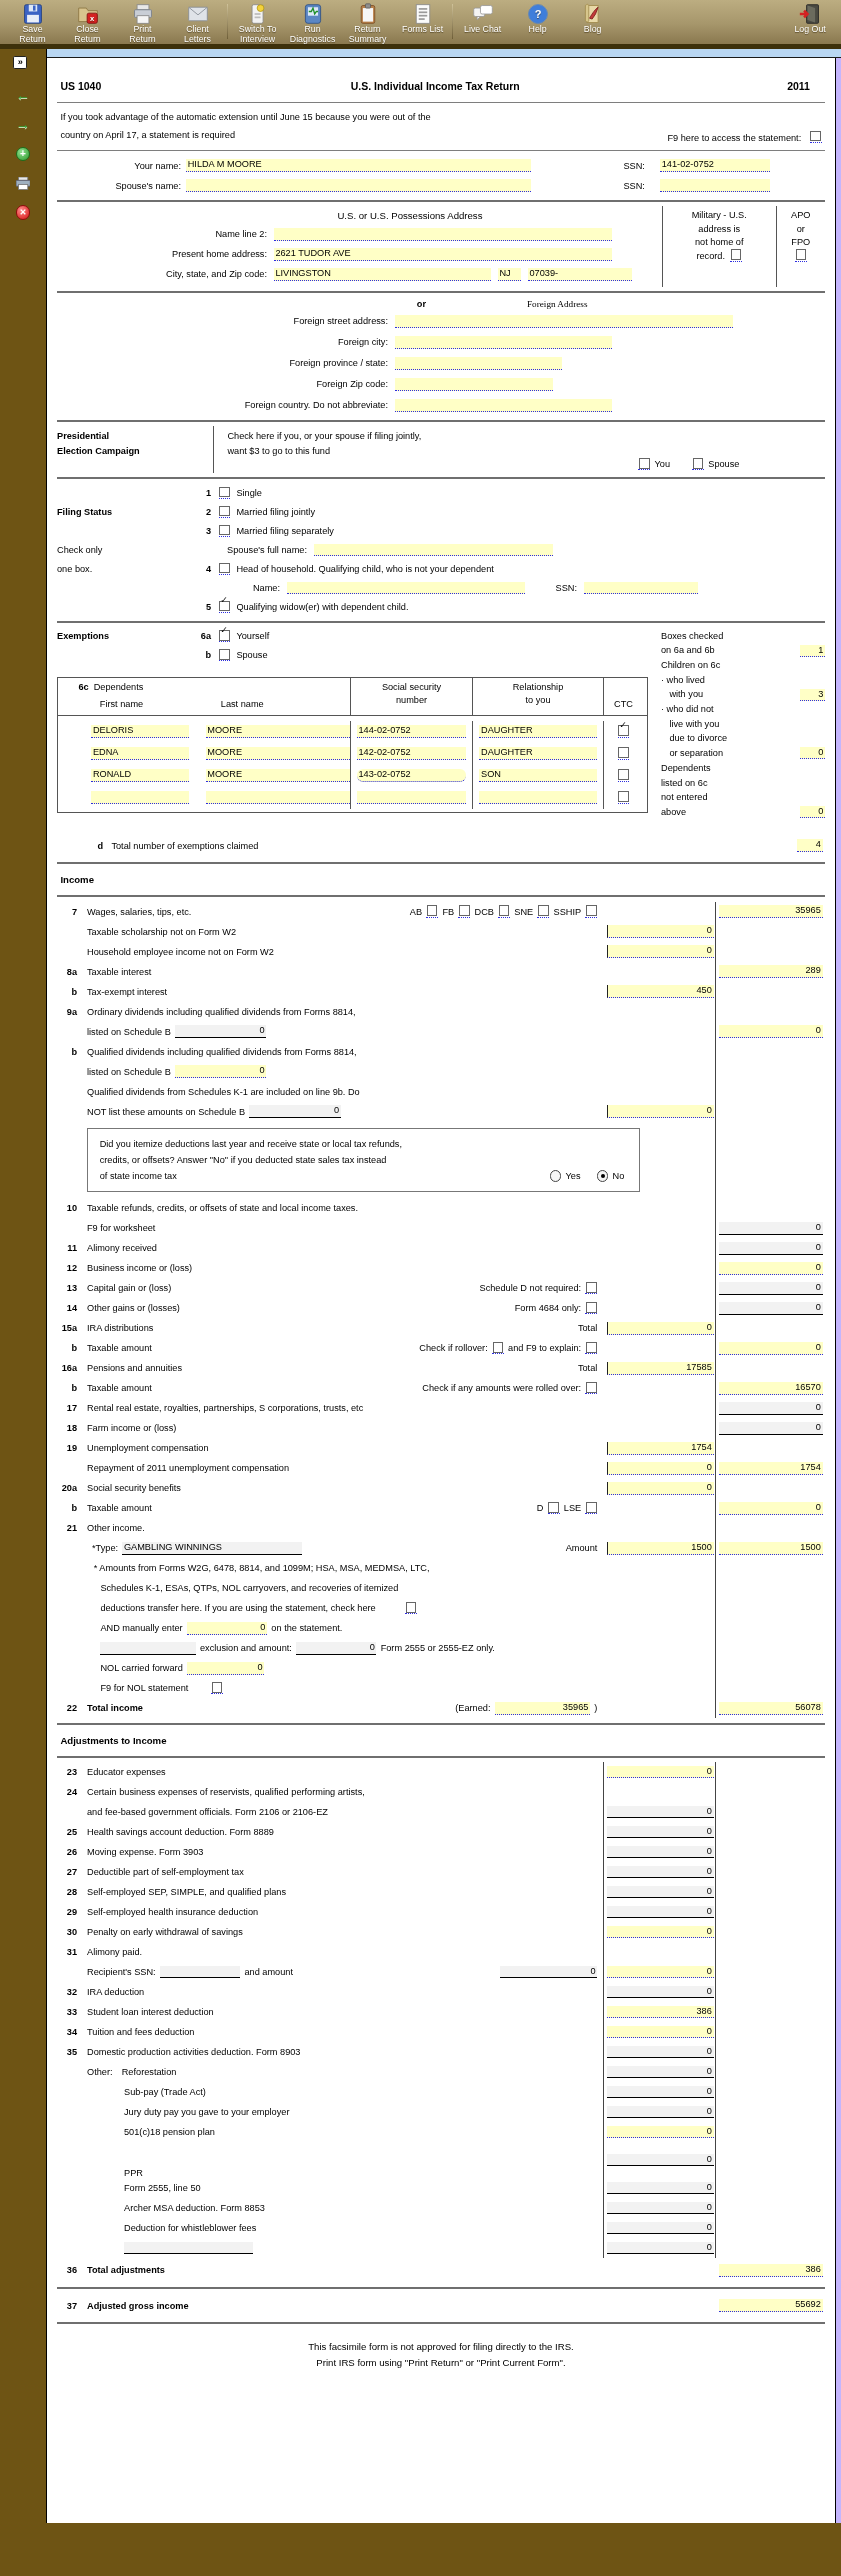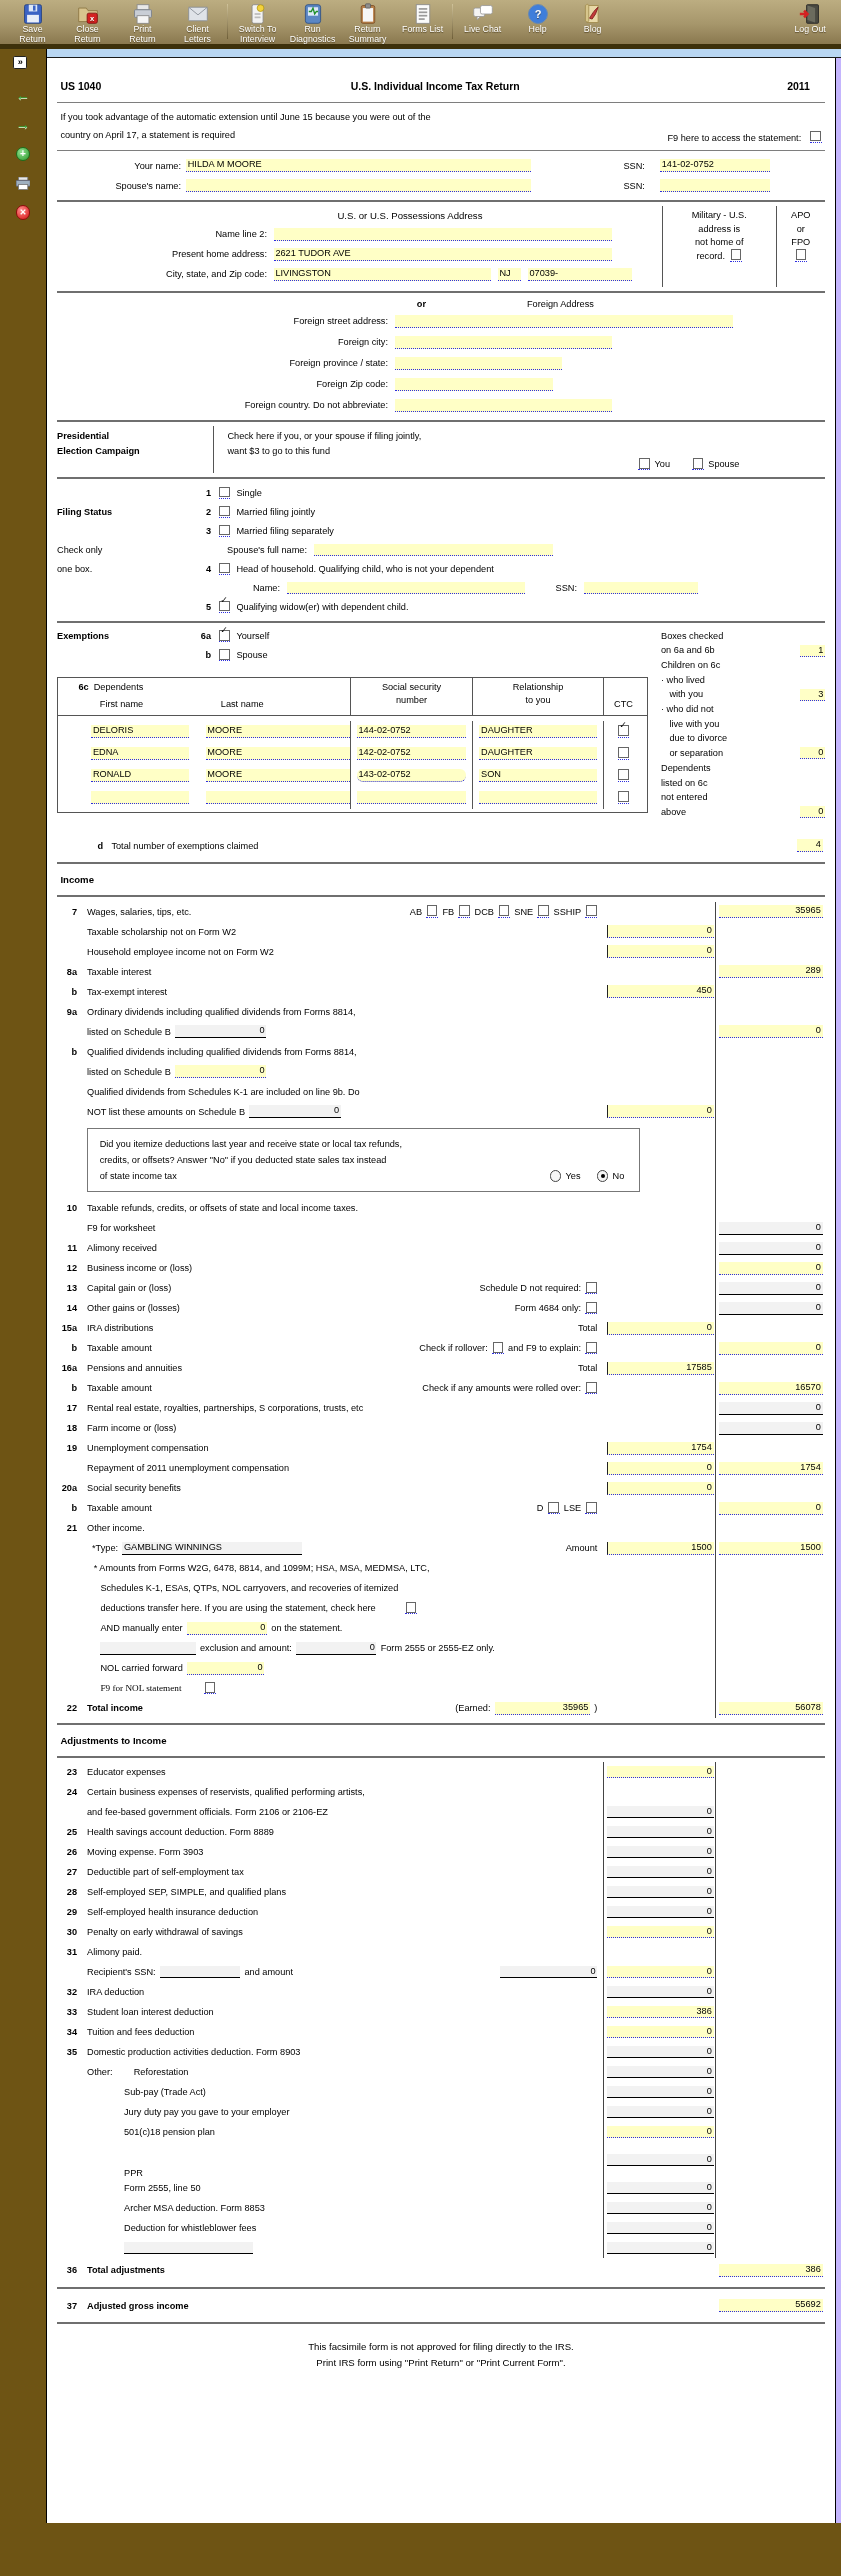--- a/index.html
+++ b/index.html
@@ -318,21 +318,21 @@
           <span>APO</span><br>
           <span>or</span><br>
           <span>FPO</span><br>
           <span class="cbw"><span class="cb"></span></span>
         </div>
       </div>
       <div class="hr thick"></div>
 
       <div class="frgn-head">
         <span class="or">or</span>
-        <span style="padding-left:67px;">Foreign Address</span>
+        <span style="padding-left:67px;font-family:Liberation Serif, serif;">Foreign Address</span>
       </div>
       <div class="frow2">
           <span class="flab">Foreign street address:</span>
         <span class="fld fy la" style="width:335px;"></span>
         </div>
       <div class="frow2">
           <span class="flab">Foreign city:</span>
         <span class="fld fy la" style="width:214px;"></span>
         </div>
       <div class="frow2">
@@ -973,21 +973,21 @@
               <span class="c-num"></span>
               <div class="c-lab" style="padding-left: 13.4px;">
                 <span>NOL carried forward</span>
                 <span class="fld fy" style="width: 74px;">0</span>
               </div>
               <div class="c-inner"></div>
               <div class="c-right"></div>
             </div>
             <div class="frow">
               <span class="c-num"></span>
-              <div class="c-lab" style="padding-left: 13.4px; font-family: Liberation Serif, serif;">
+              <div class="c-lab" style="padding-left: 13.4px;">
                 <span>F9 for NOL statement</span>
                 <span class="cbw" style="margin-left: 18.4px;"><span class="cb"></span></span>
               </div>
               <div class="c-inner"></div>
               <div class="c-right"></div>
             </div>
             <div class="frow">
               <span class="c-num">22</span>
               <div class="c-lab">
                 <span class="tb">Total income</span>
@@ -1158,21 +1158,21 @@
               </div>
               <div class="c-inner">
                 <span class="fld fg">0</span>
               </div>
               <div class="c-right"></div>
             </div>
             <div class="frow">
               <span class="c-num"></span>
               <div class="c-lab">
                 <span>Other:</span>
-                <span style="margin-left: 17px;">Reforestation</span>
+                <span style="margin-left: 5px;">Reforestation</span>
               </div>
               <div class="c-inner">
                 <span class="fld fg">0</span>
               </div>
               <div class="c-right"></div>
             </div>
             <div class="frow">
               <span class="c-num"></span>
               <div class="c-lab" style="padding-left: 37px;">
                 <span>Sub-pay  (Trade Act)</span>

